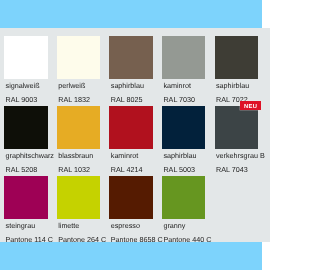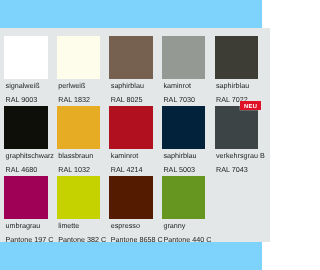--- a/index.html
+++ b/index.html
@@ -64,21 +64,21 @@
       <div class="lbl lbl-code">RAL 7030</div>
     </div>
     <div class="cell" style="left: 214.6px; top: 36.3px;">
       <div class="swatch" style="background: rgb(62, 61, 53);"></div>
       <div class="lbl lbl-name">saphirblau</div>
       <div class="lbl lbl-code">RAL 7022</div>
     </div>
     <div class="cell" style="left: 4.2px; top: 106.2px;">
       <div class="swatch" style="background: rgb(14, 15, 8);"></div>
       <div class="lbl lbl-name">graphitschwarz</div>
-      <div class="lbl lbl-code">RAL 4680</div>
+      <div class="lbl lbl-code">RAL 5208</div>
     </div>
     <div class="cell" style="left: 56.8px; top: 106.2px;">
       <div class="swatch" style="background: rgb(230, 172, 36);"></div>
       <div class="lbl lbl-name">blassbraun</div>
       <div class="lbl lbl-code">RAL 1032</div>
     </div>
     <div class="cell" style="left: 109.4px; top: 106.2px;">
       <div class="swatch" style="background: rgb(177, 17, 30);"></div>
       <div class="lbl lbl-name">kaminrot</div>
       <div class="lbl lbl-code">RAL 4214</div>
@@ -89,27 +89,27 @@
       <div class="lbl lbl-code">RAL 5003</div>
     </div>
     <div class="cell" style="left: 214.6px; top: 106.2px;">
       <div class="swatch" style="background: rgb(60, 68, 70);"></div>
       <div class="lbl lbl-name">verkehrsgrau B</div>
       <div class="lbl lbl-code">RAL 7043</div>
       <div class="badge" style="left: 25.6px; top: -5.5px;">NEU</div>
     </div>
     <div class="cell" style="left: 4.2px; top: 176.2px;">
       <div class="swatch" style="background: rgb(158, 1, 85);"></div>
-      <div class="lbl lbl-name">umbragrau</div>
-      <div class="lbl lbl-code">Pantone 197 C</div>
+      <div class="lbl lbl-name">steingrau</div>
+      <div class="lbl lbl-code">Pantone 114 C</div>
     </div>
     <div class="cell" style="left: 56.8px; top: 176.2px;">
       <div class="swatch" style="background: rgb(197, 210, 0);"></div>
       <div class="lbl lbl-name">limette</div>
-      <div class="lbl lbl-code">Pantone 382 C</div>
+      <div class="lbl lbl-code">Pantone 264 C</div>
     </div>
     <div class="cell" style="left: 109.4px; top: 176.2px;">
       <div class="swatch" style="background: rgb(85, 27, 1);"></div>
       <div class="lbl lbl-name">espresso</div>
       <div class="lbl lbl-code">Pantone 8658 C</div>
     </div>
     <div class="cell" style="left: 162px; top: 176.2px;">
       <div class="swatch" style="background: rgb(102, 150, 32);"></div>
       <div class="lbl lbl-name">granny</div>
       <div class="lbl lbl-code">Pantone 440 C</div>

